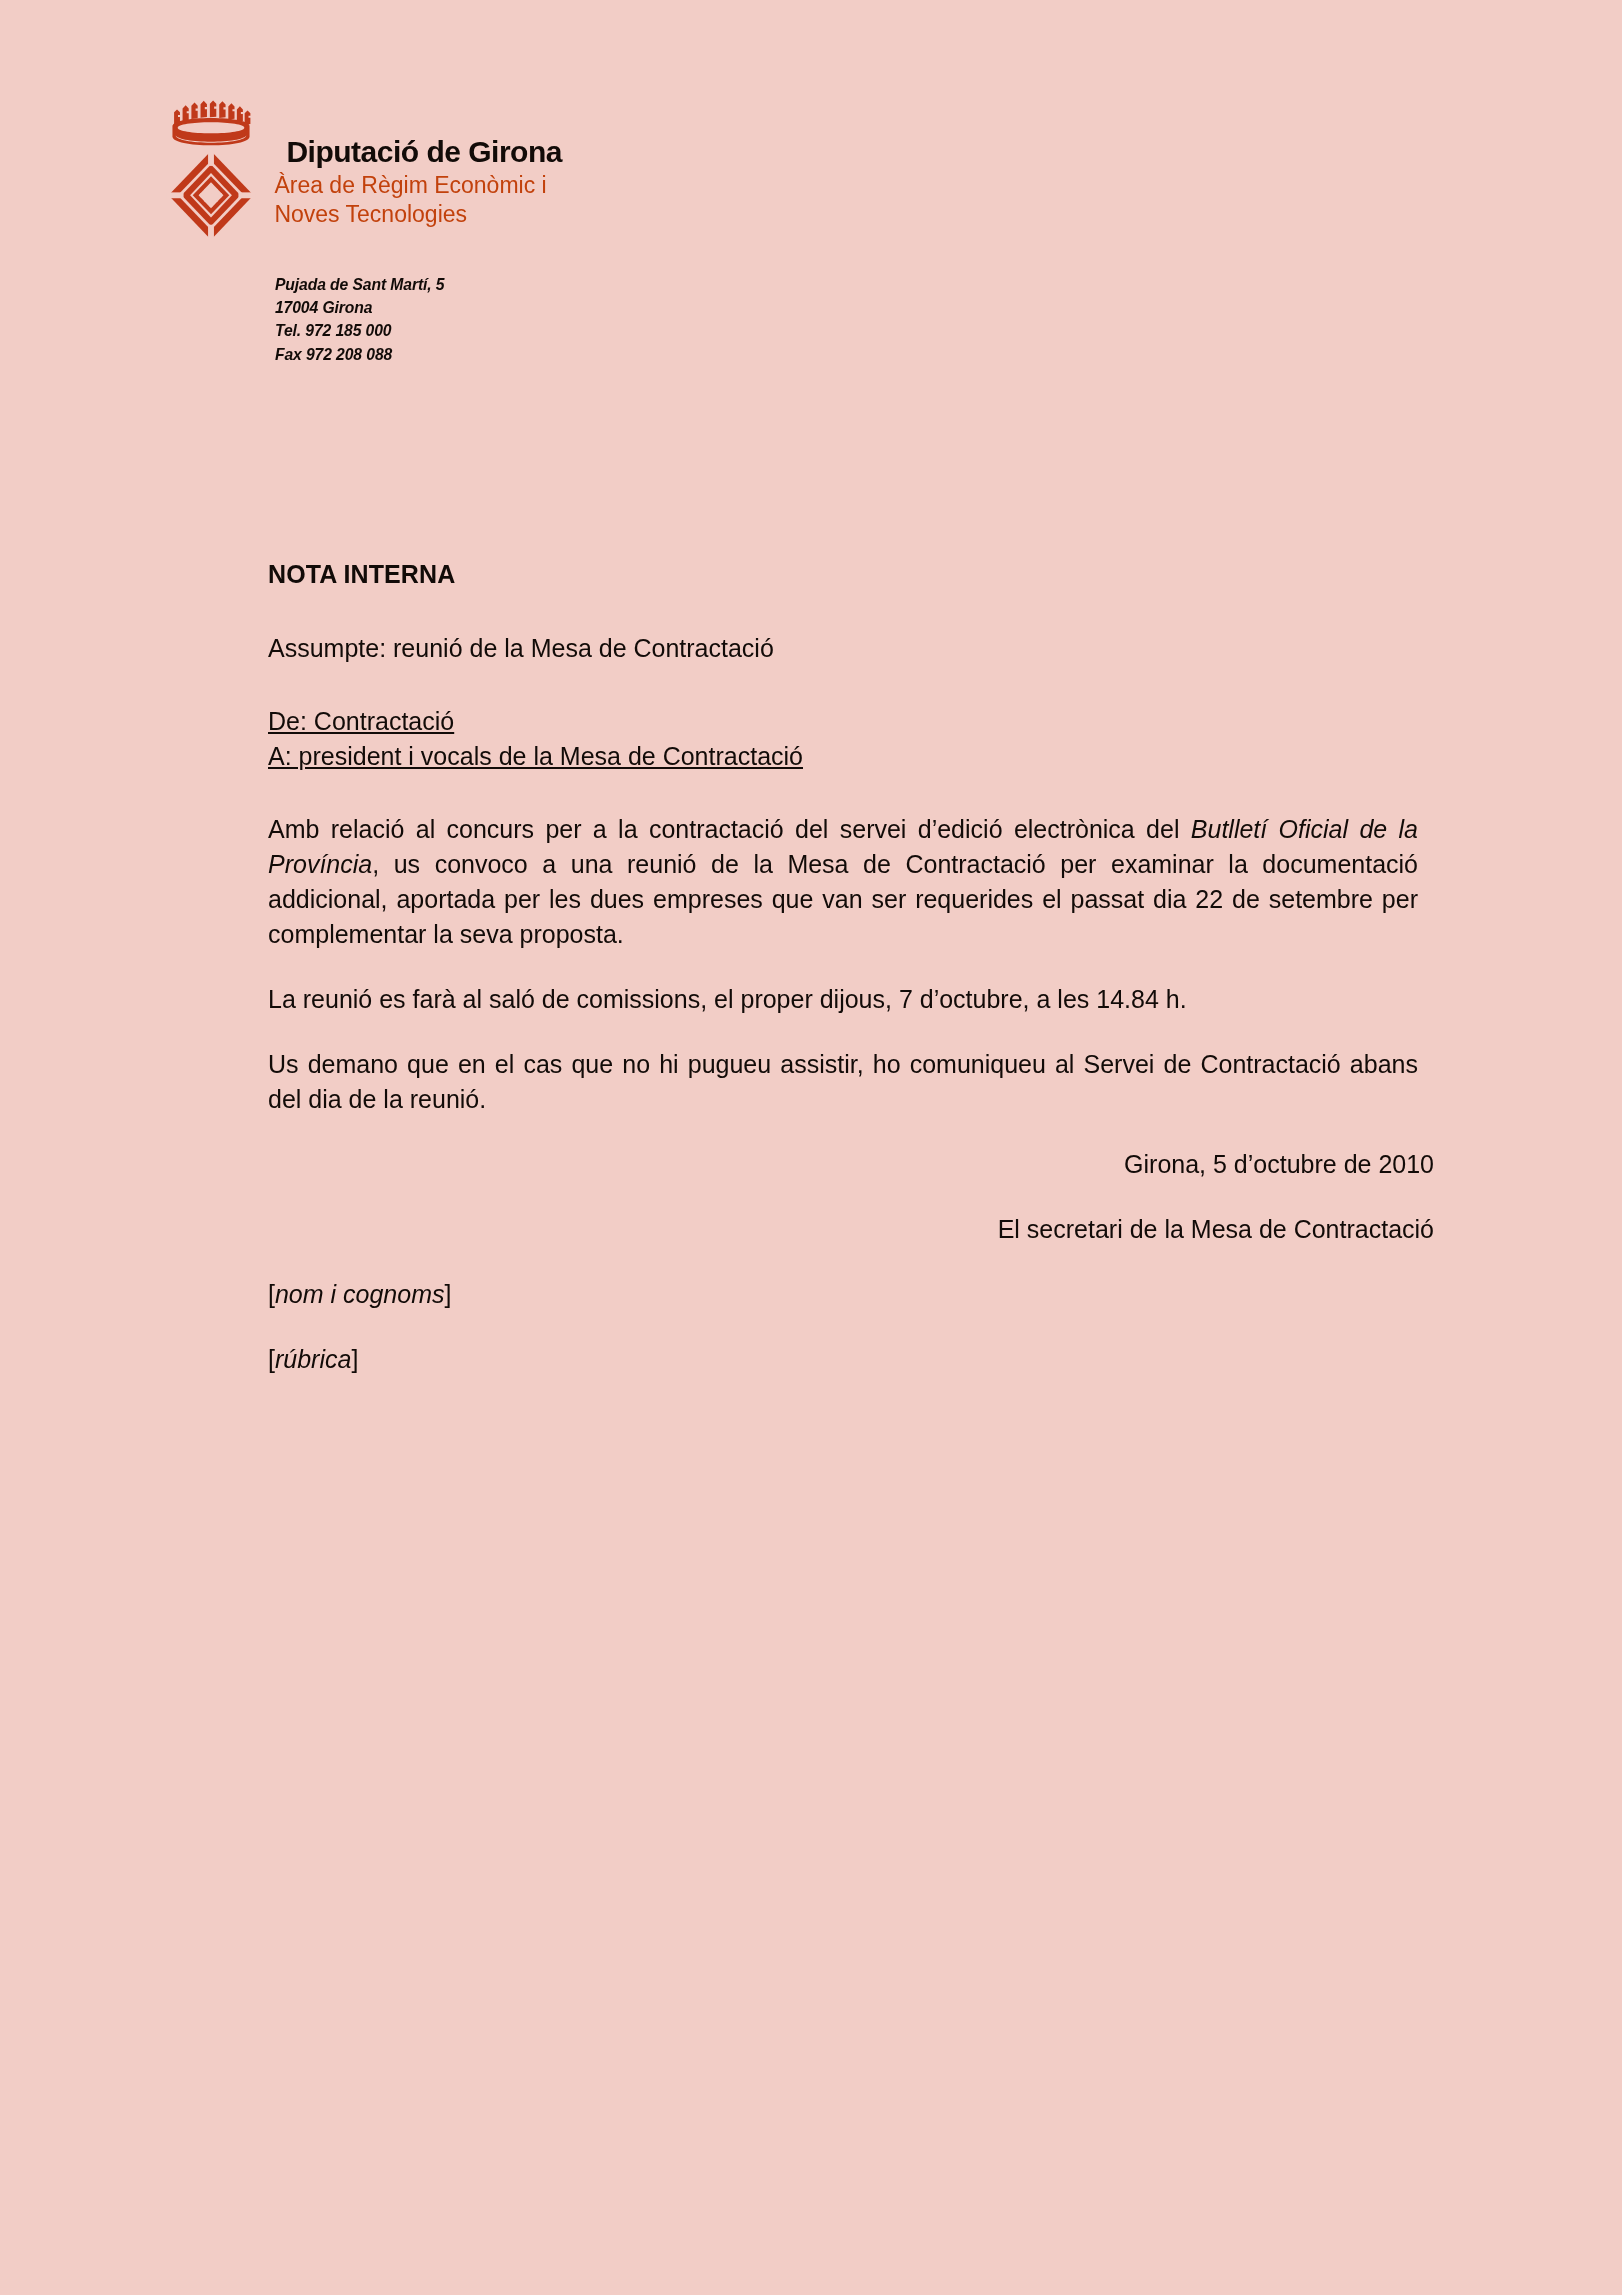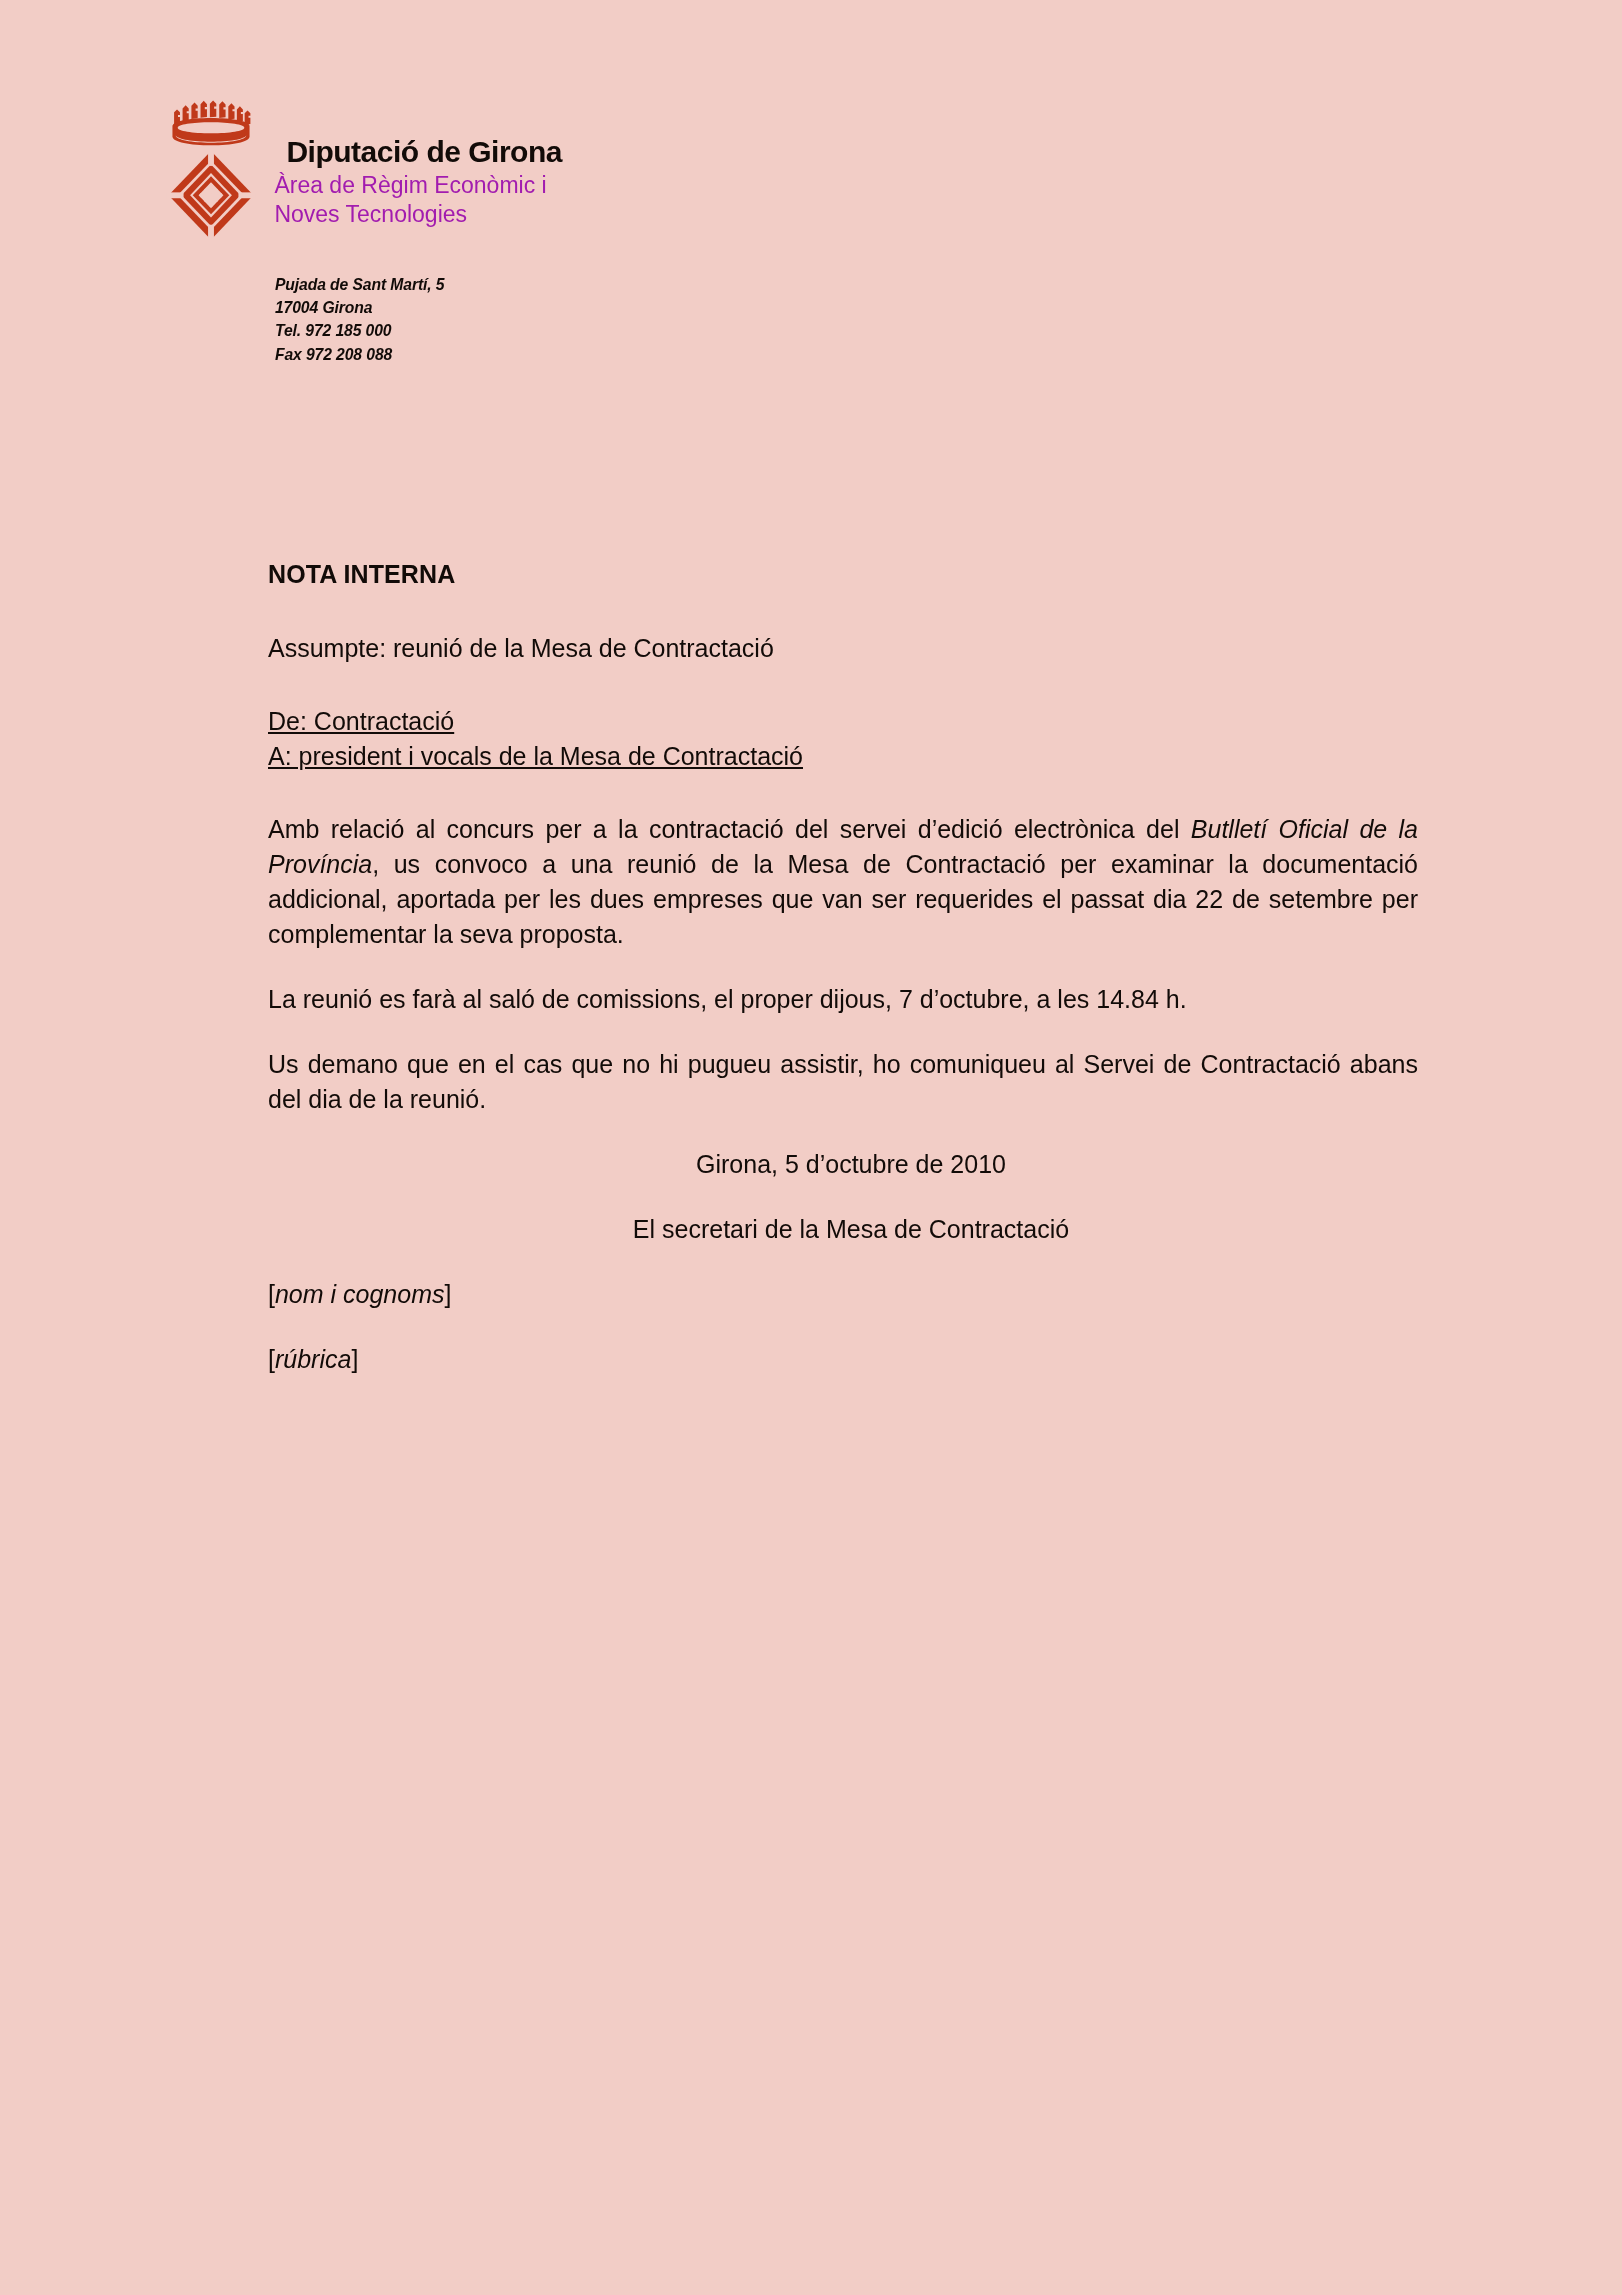--- a/index.html
+++ b/index.html
@@ -51,21 +51,21 @@
     letter-spacing: -0.5px;
     line-height: 1.02;
     color: #120b08;
     white-space: nowrap;
     margin-left: 12px;
   }
   .org-dept {
     font-size: 23px;
     font-weight: normal;
     line-height: 1.28;
-    color: #a21caf;
+    color: #c2410c;
     margin-top: 3.3px;
     white-space: nowrap;
   }
 
   .address-block {
     position: absolute;
     left: 275px;
     top: 273px;
     font-size: 15.7px;
     font-weight: bold;
@@ -102,21 +102,21 @@
   }
   .route-block div { margin: 0; }
 
   p.para {
     margin: 0 16px 30px 0;
     text-align: justify;
     text-justify: inter-word;
   }
   p.nojustify {
     margin: 0 0 30px 0;
-    text-align: center;
+    text-align: right;
   }
 
   .ital { font-style: italic; }
 
   .sig-line {
     margin: 0 0 30px 0;
   }
   .sig-line:last-child { margin-bottom: 0; }
 
   .bracket { font-style: normal; }

